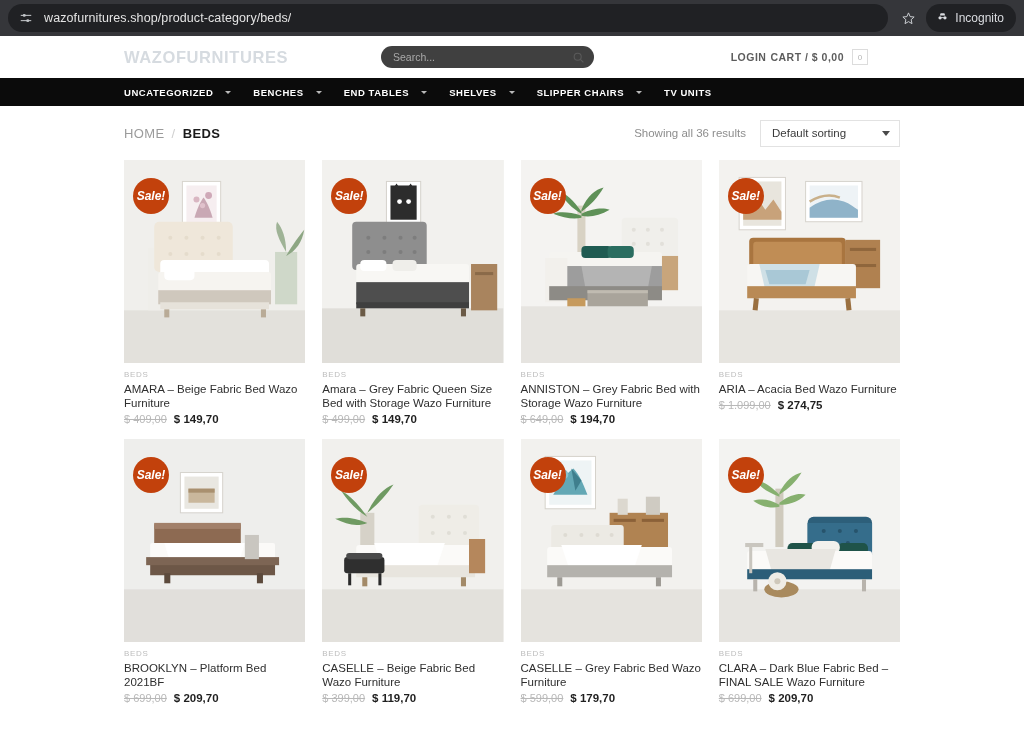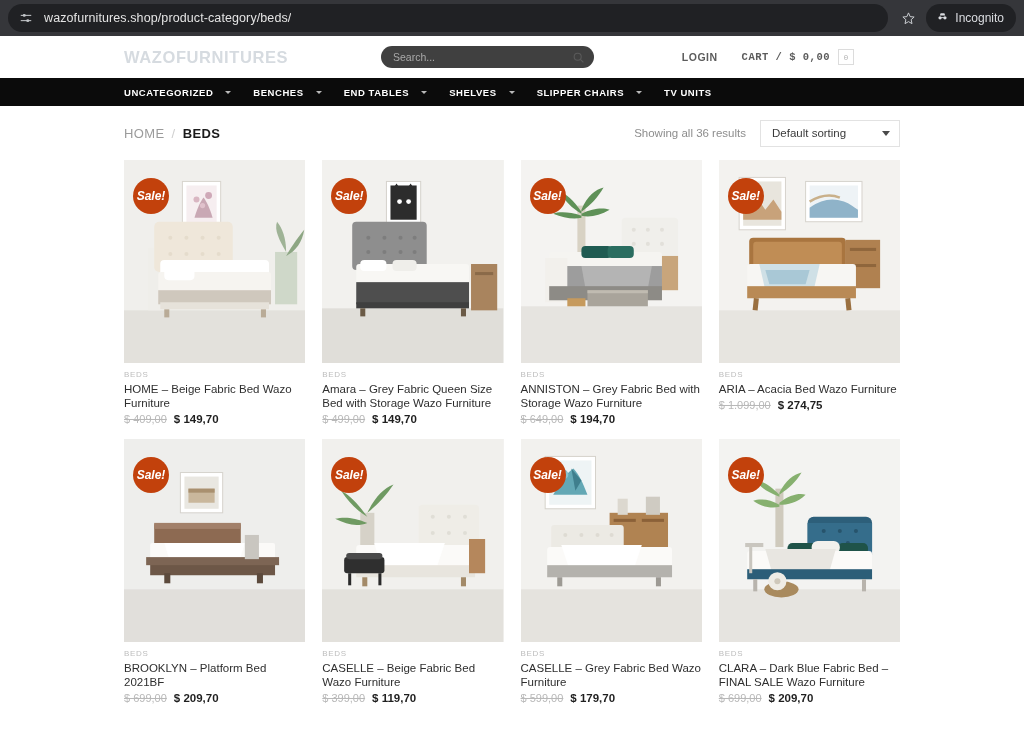--- a/index.html
+++ b/index.html
@@ -83,29 +83,29 @@
     font-family: "Liberation Sans", sans-serif;
     font-size: 10.5px; color: #8b8b8b;
   }
   .search-input::placeholder { color: #a9a9a9; }
   .search-icon-btn {
     width: 16px; height: 16px; flex: none;
     display: flex; align-items: center; justify-content: center;
     color: #6b6b6b;
   }
   .header-right {
-    position: absolute; right: 170px; top: 50%;
+    position: absolute; right: 156px; top: 50%;
     transform: translateY(-50%);
-    display: flex; align-items: center; gap: 24px;
+    display: flex; align-items: center; gap: 4px;
   }
   .hdr-link {
     color: #5c5c5c; font-size: 10.5px;
     font-weight: bold; letter-spacing: .5px;
   }
-  .cart-wrap { display: flex; align-items: center; gap: 8px; font-family: Liberation Mono, monospace; }
+  .cart-wrap { display: flex; align-items: center; gap: 8px; }
   .cart-count {
     width: 16px; height: 16px;
     border: 1px solid #dcdcdc;
     display: flex; align-items: center; justify-content: center;
     font-size: 8px; color: #b5b5b5;
   }
 
   
   .nav-bar {
     width: 1024px; height: 28px;
@@ -335,21 +335,21 @@
           <rect x="34" y="112" width="112" height="28" rx="3" fill="#f6f4f0"></rect>
           <rect x="34" y="130" width="112" height="14" fill="#cfc8bd"></rect>
           <rect x="40" y="108" width="30" height="12" rx="4" fill="#ffffff"></rect>
           <rect x="36" y="142" width="108" height="7" fill="#e6e2da"></rect>
           <rect x="40" y="149" width="5" height="8" fill="#b9ab97"></rect>
           <rect x="136" y="149" width="5" height="8" fill="#b9ab97"></rect>
         </svg>
         <div class="sale-badge">Sale!</div>
       </div>
       <div class="card-cat">BEDS</div>
-      <div class="card-title">HOME – Beige Fabric Bed Wazo Furniture</div>
+      <div class="card-title">AMARA – Beige Fabric Bed Wazo Furniture</div>
       <div class="price-row">
         <span class="price-old">$ 409,00</span>
         <span class="price-new">$ 149,70</span>
       </div>
     </div>
 
     <div class="card">
       <div class="thumb">
         <svg viewBox="0 0 180 203" preserveAspectRatio="xMidYMid slice">
           <rect width="180" height="203" fill="#f2f1ee"></rect>

